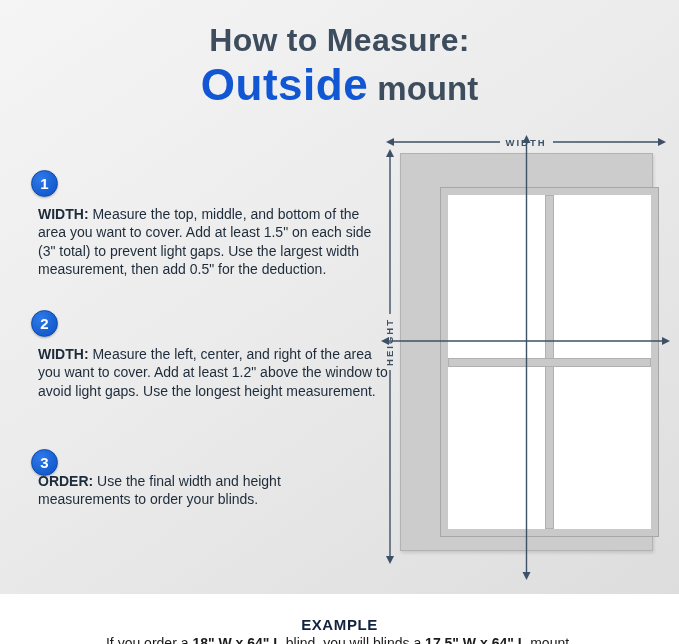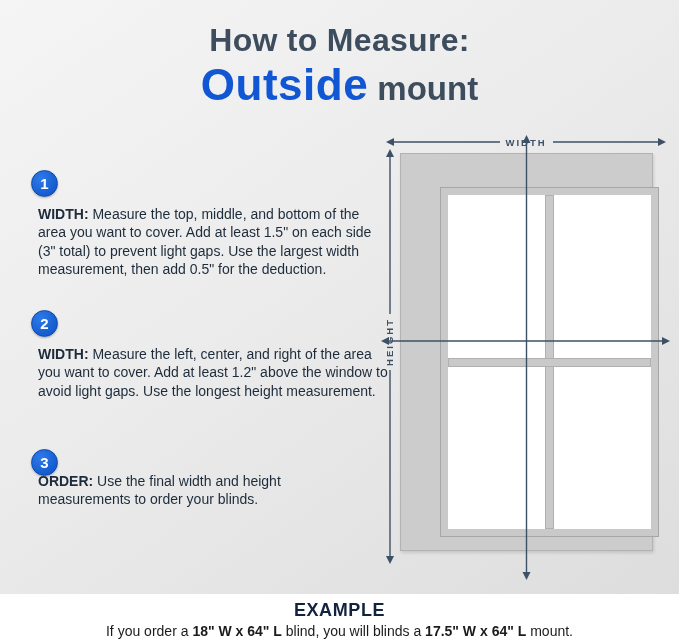--- a/index.html
+++ b/index.html
@@ -54,21 +54,21 @@
     position:absolute; left:0; right:0; top:50%; height:9px; margin-top:-4.5px;
     background:#c9c9c9; box-shadow:inset 0 0 0 1px #b0b0b0;
   }
   .overlay { position:absolute; left:0; top:0; width:297px; height:452px; pointer-events:none; }
 
   
   .footer {
     position:absolute; left:0; bottom:0; width:100%; height:50px;
     background:#ffffff; text-align:center;
   }
-  .footer-heading { margin-top:6px; font-size:18px; font-weight:800; letter-spacing:0.6px; color:#13233f; }
+  .footer-heading { margin-top:22px; font-size:15px; font-weight:800; letter-spacing:0.6px; color:#13233f; }
   .footer-text { font-size:14px; margin-top:2px; color:#1b1b1b; }
   .footer-text b { font-weight:700; }
 </style>
 </head>
 <body>
 
 <div class="page">
 
   <div class="title">
     <div class="title-line1">How to Measure:</div>

